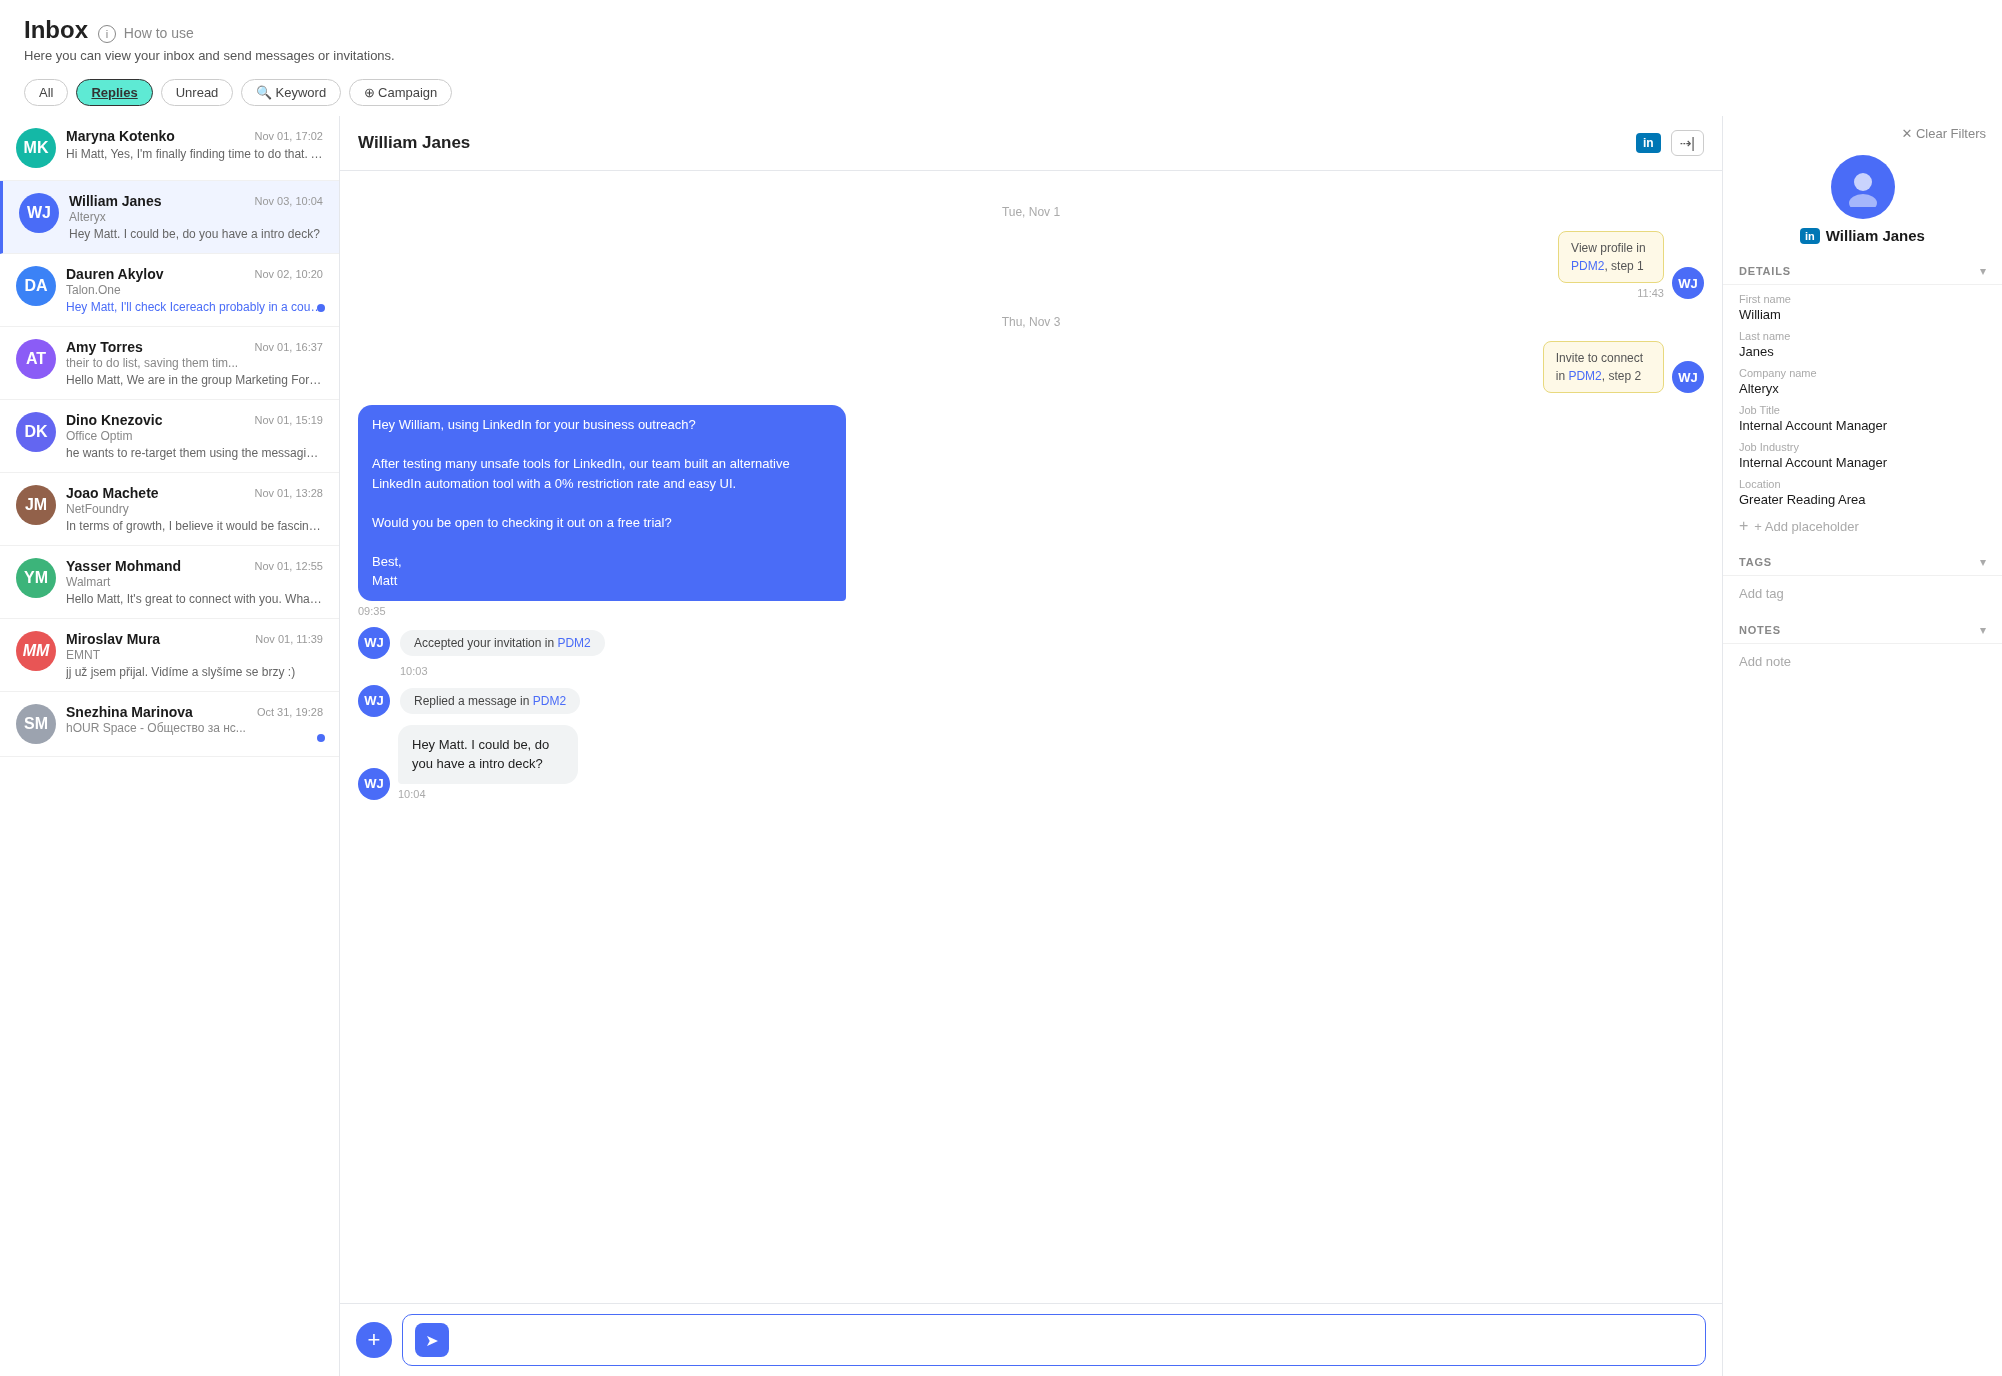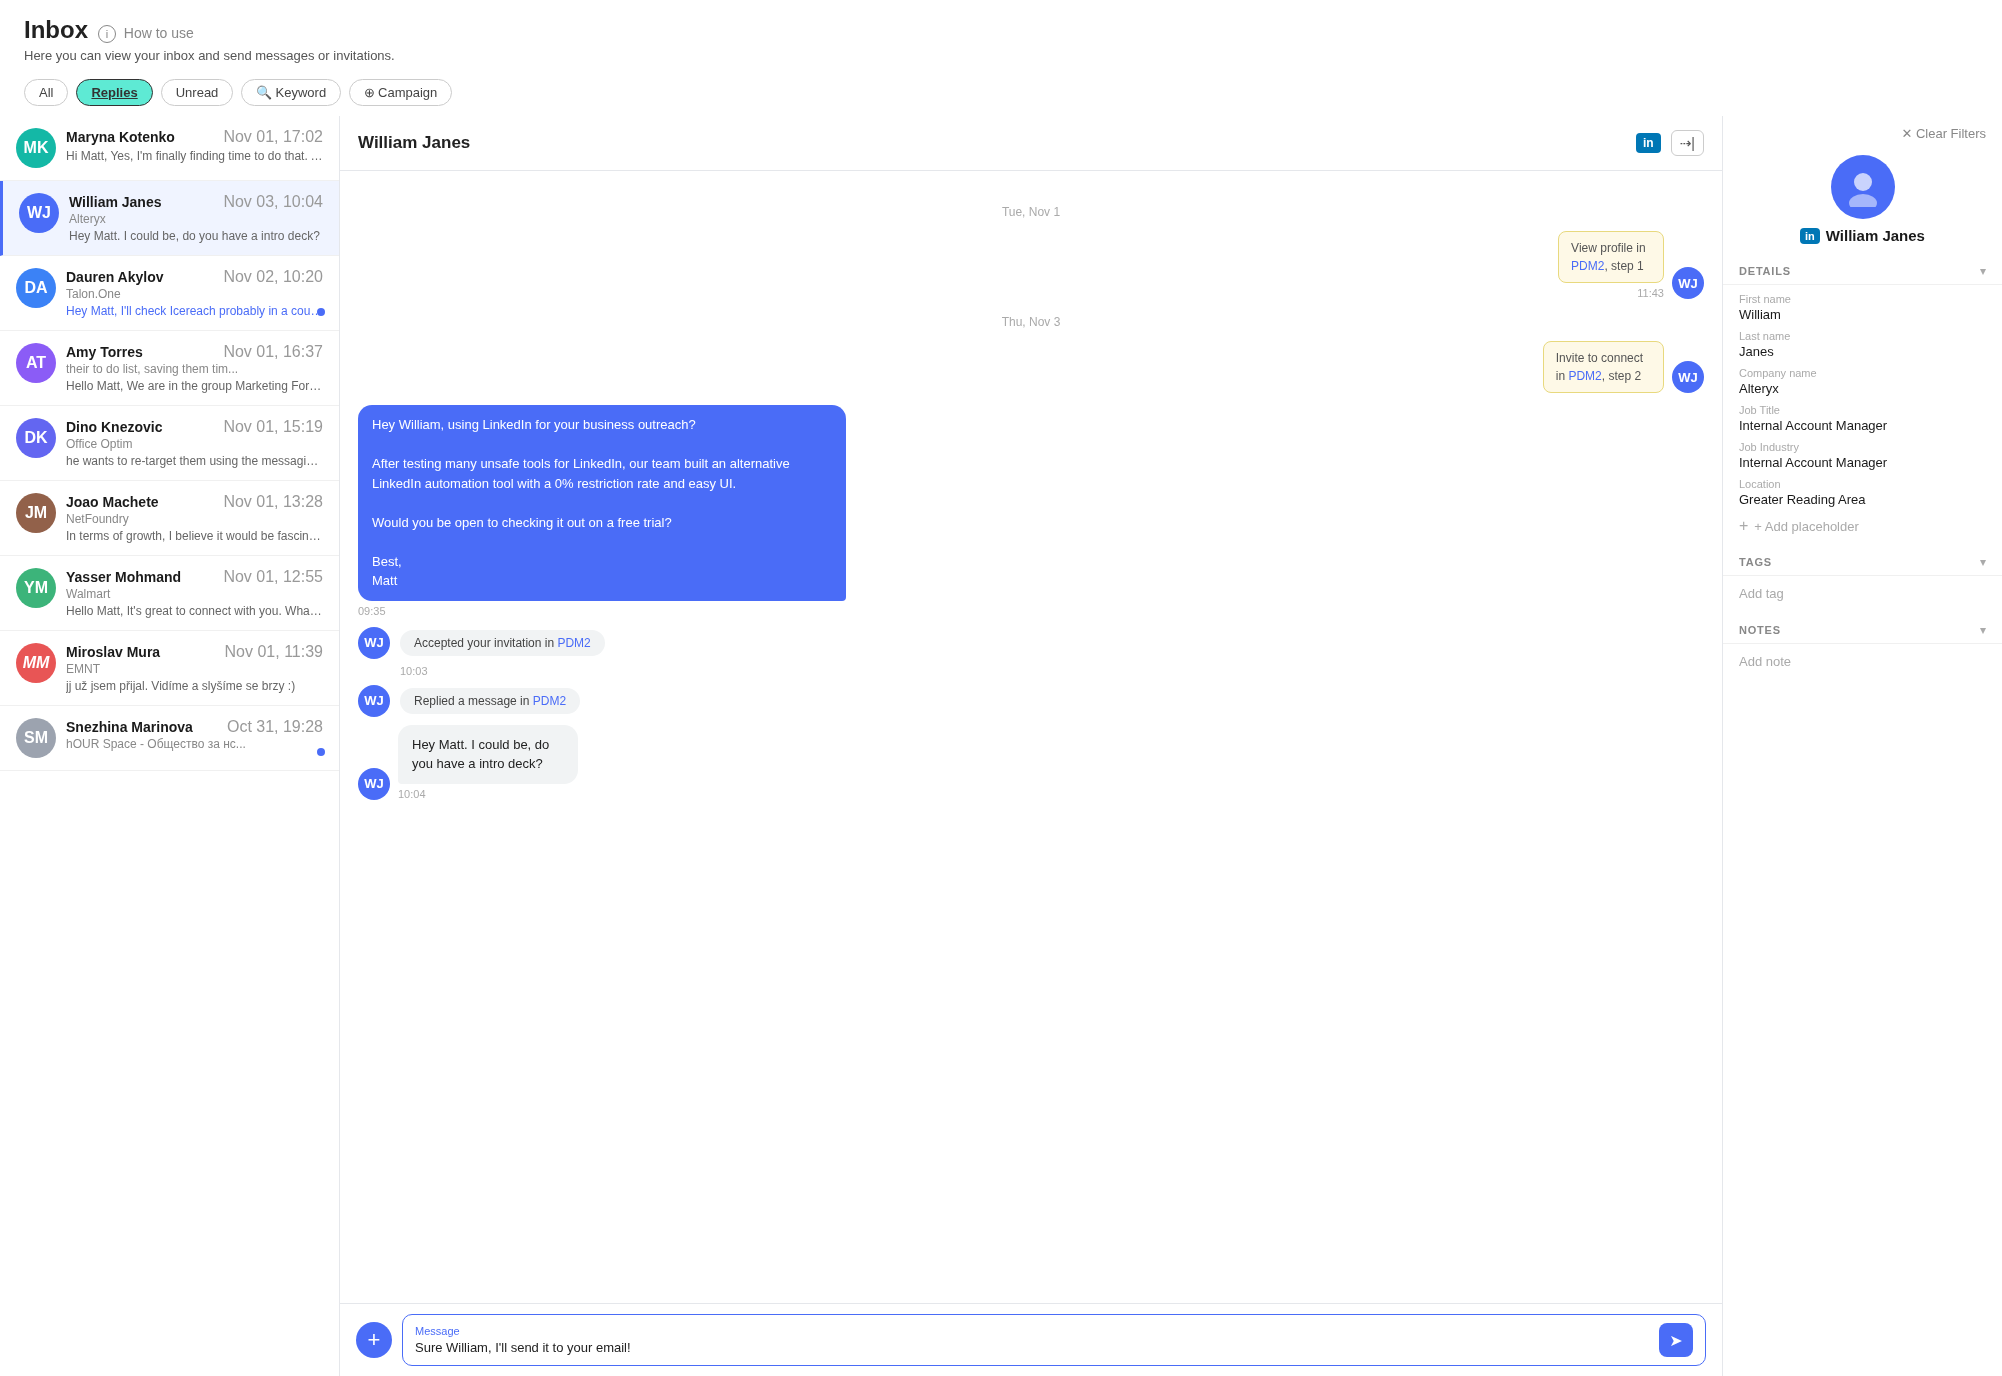--- a/index.html
+++ b/index.html
@@ -19,21 +19,21 @@
     .main-area { display: flex; flex: 1; overflow: hidden; margin-top: 10px; }
 
     
     .conv-list { width: 340px; min-width: 340px; border-right: 1px solid #e5e7eb; overflow-y: auto; }
     .conv-item { display: flex; padding: 12px 16px; cursor: pointer; border-bottom: 1px solid #f0f0f0; position: relative; }
     .conv-item.active { background: #f0f4ff; border-left: 3px solid #4a6cf7; }
     .conv-avatar { width: 40px; height: 40px; border-radius: 50%; background: #ccc; margin-right: 10px; flex-shrink: 0; overflow: hidden; display: flex; align-items: center; justify-content: center; font-size: 16px; color: #fff; font-weight: 600; }
     .conv-body { flex: 1; min-width: 0; }
     .conv-header-row { display: flex; justify-content: space-between; align-items: center; }
     .conv-name { font-weight: 600; font-size: 14px; color: #1a1a1a; }
-    .conv-time { font-size: 16px; color: #999; }
+    .conv-time { font-size: 11px; color: #999; }
     .conv-company { font-size: 12px; color: #888; margin-top: 1px; }
     .conv-preview { font-size: 12px; color: #666; margin-top: 3px; white-space: nowrap; overflow: hidden; text-overflow: ellipsis; }
     .conv-preview.blue { color: #4a6cf7; }
     .conv-dot { width: 8px; height: 8px; background: #4a6cf7; border-radius: 50%; position: absolute; bottom: 14px; right: 14px; }
 
     
     .chat-area { flex: 1; display: flex; flex-direction: column; overflow: hidden; }
     .chat-header { display: flex; align-items: center; justify-content: space-between; padding: 14px 18px; border-bottom: 1px solid #e5e7eb; }
     .chat-header-name { font-size: 17px; font-weight: 600; }
     .chat-header-actions { display: flex; gap: 10px; align-items: center; }
@@ -316,24 +316,20 @@
             <div class="msg-bubble gray">Hey Matt. I could be, do you have a intro deck?</div>
             <div class="msg-time left">10:04</div>
           </div>
         </div>
 
       </div>
 
       <div class="chat-input-area">
         <button class="add-btn">+</button>
         <div class="chat-input-wrapper">
-          <div style="flex:1;">
-            <span class="chat-input-label">Message</span>
-            <input class="chat-input" type="text" value="Sure William, I'll send it to your email!" style="">
-          </div>
           <button class="send-btn">➤</button>
         </div>
       </div>
 
     </div>
 
     <div class="right-panel">
 
       <div class="right-panel-top">
         <button class="clear-filters-btn">✕  Clear Filters</button>

